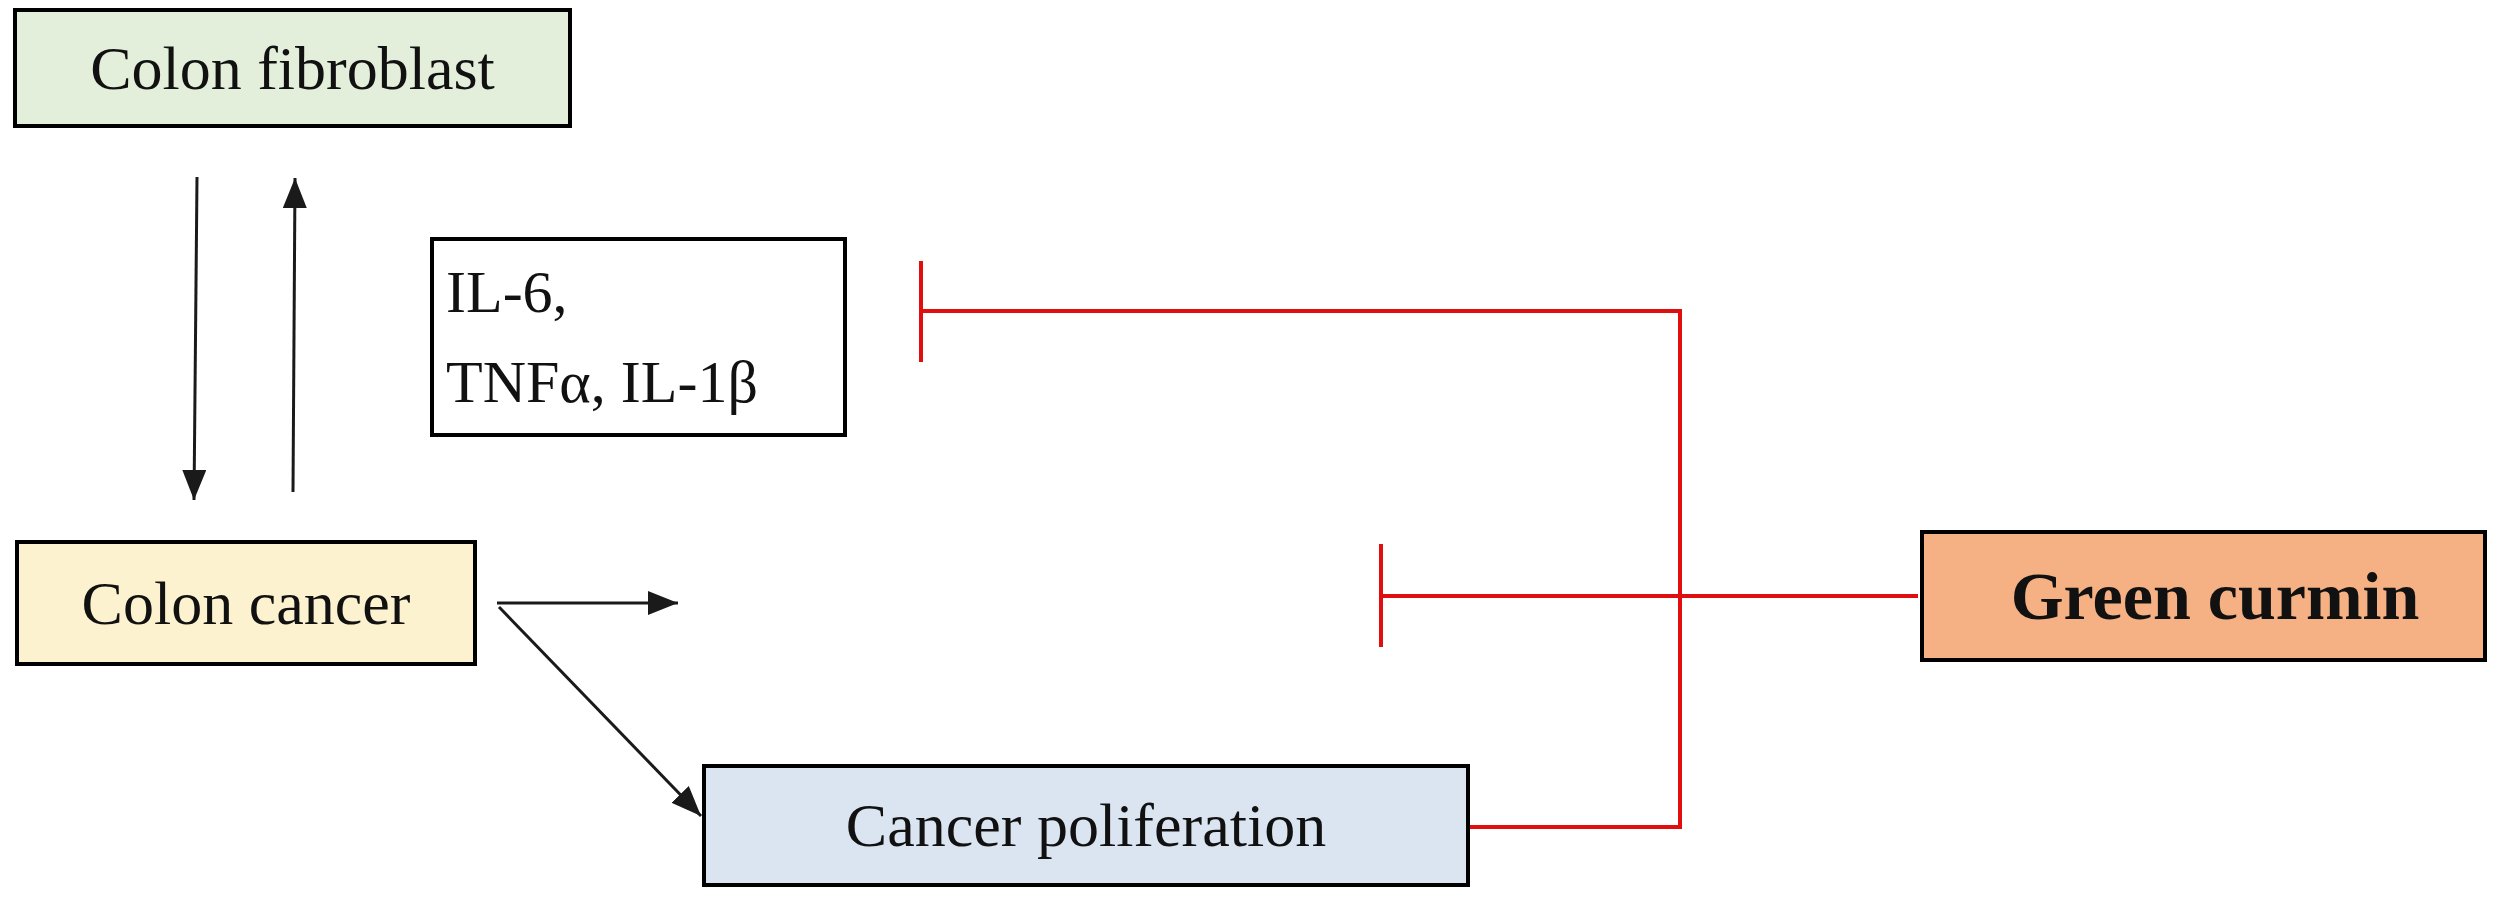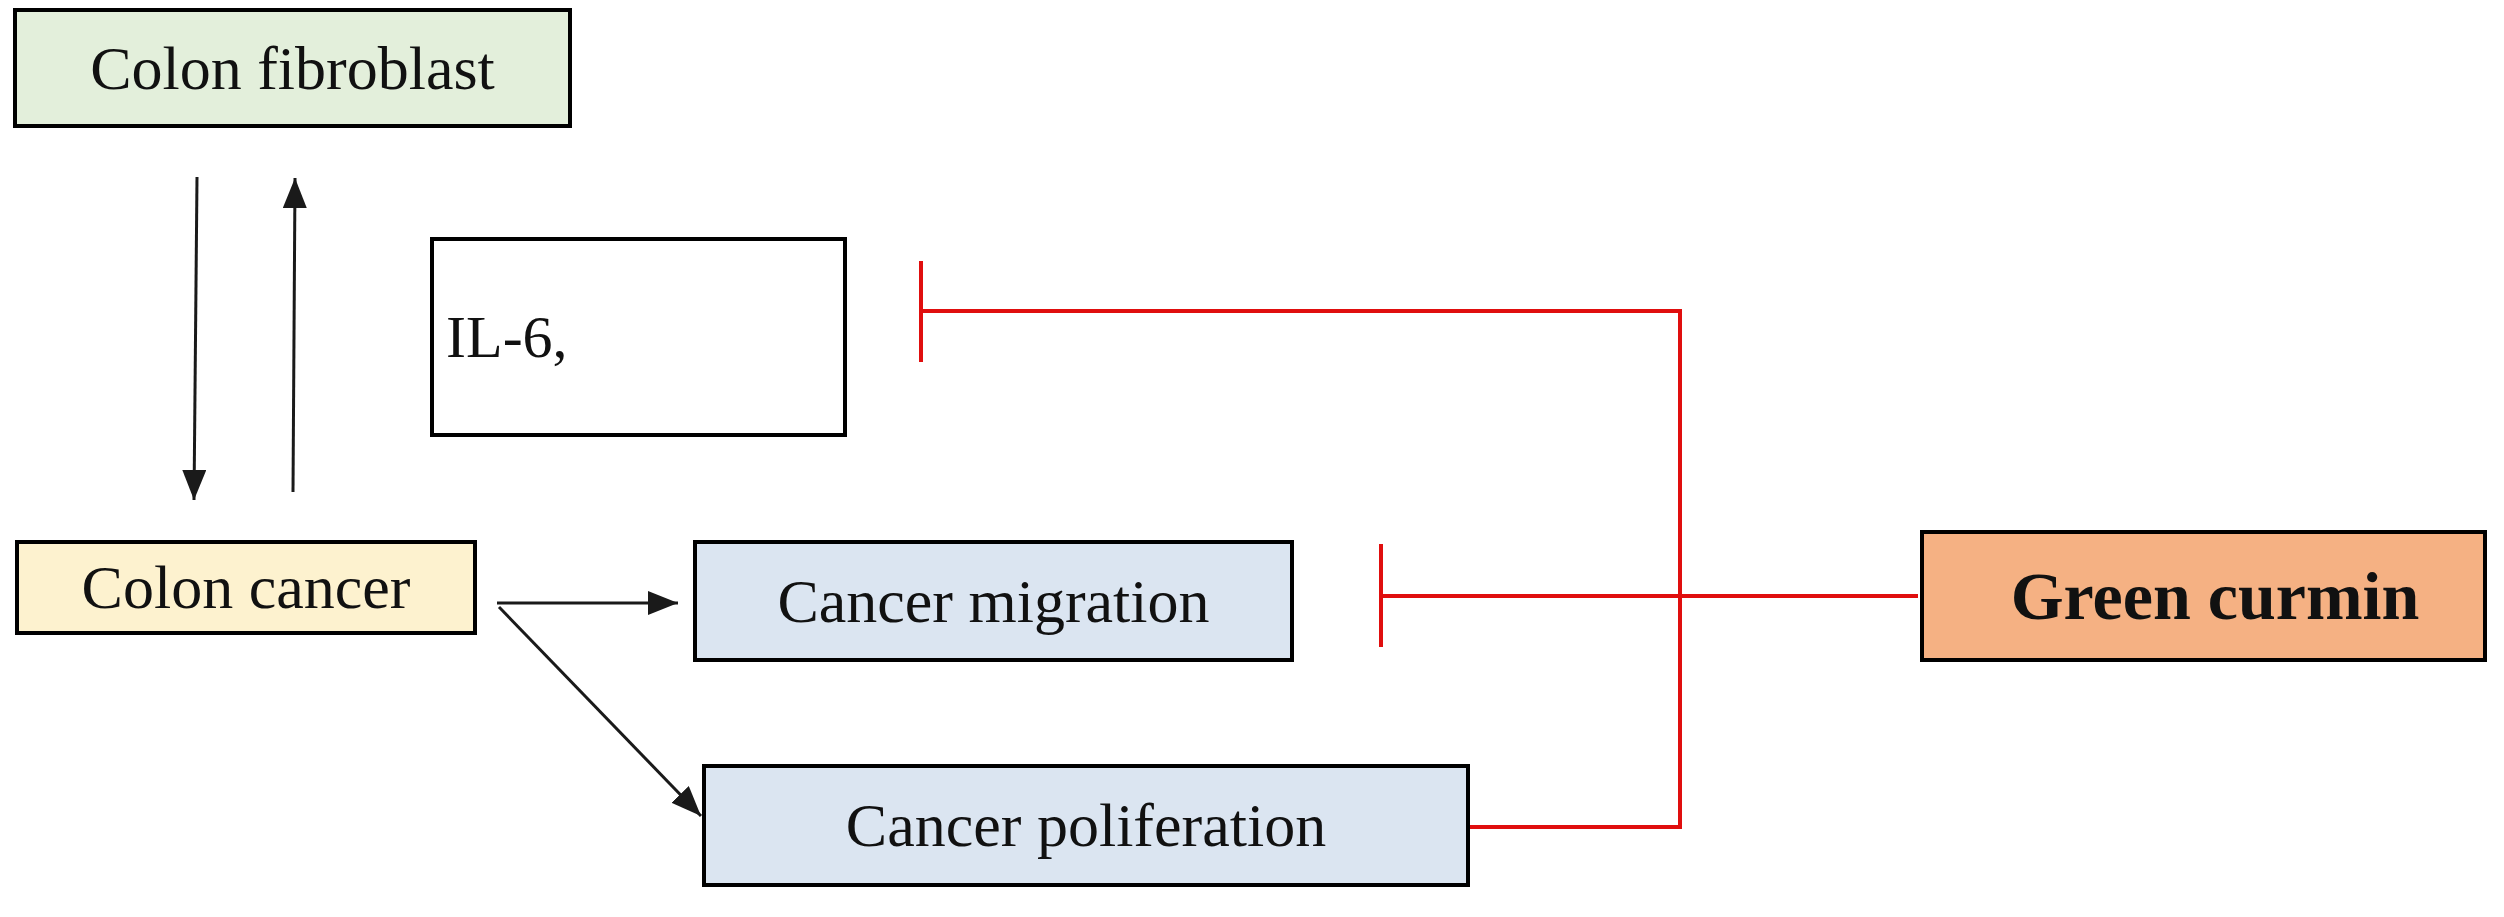--- a/index.html
+++ b/index.html
@@ -19,21 +19,21 @@
     font-size:62px;
     white-space:nowrap;
     z-index:2;
   }
   #node-colon-fibroblast{left:13px;top:8px;width:559px;height:120px;}
   #node-cytokines{
     left:430px;top:237px;width:417px;height:200px;
     flex-direction:column;align-items:flex-start;justify-content:center;
     padding-left:28px;font-size:60px;line-height:1.5;
   }
-  #node-colon-cancer{left:15px;top:540px;width:462px;height:95px;}
+  #node-colon-cancer{left:15px;top:540px;width:462px;height:126px;}
   #node-cancer-migration{left:693px;top:540px;width:601px;height:122px;}
   #node-cancer-poliferation{left:702px;top:764px;width:768px;height:123px;}
   #node-green-curmin{left:1920px;top:530px;width:567px;height:132px;font-weight:bold;font-size:68px;padding-left:23px;}
   .overlay{position:absolute;left:0;top:0;z-index:1;}
   .act-line{stroke:var(--activation-arrow,#1a1a1a);stroke-width:3;fill:none;}
   .inh-line{stroke:var(--inhibition-line,#e00e0e);stroke-width:4;fill:none;}
   .ah{fill:var(--activation-arrow,#1a1a1a);}
 </style>
 </head>
 <body>
@@ -76,29 +76,27 @@
       <line class="inh-line" x1="1391" y1="827" x2="1682" y2="827"></line>
     </g>
   </svg>
 
   <div class="node" id="node-colon-fibroblast" style="background-color: rgb(227, 239, 219);">
     <span>Colon fibroblast</span>
   </div>
 
   <div class="node" id="node-cytokines" style="background-color: rgb(255, 255, 255); padding-left: 12px;">
     <span>IL-6,</span>
+    <span>TNFα, IL-1β</span>
   </div>
 
   <div class="node" id="node-colon-cancer" style="background-color: rgb(253, 242, 207);">
     <span>Colon cancer</span>
   </div>
 
-  <div class="node" id="node-cancer-migration" style="background-color: rgb(219, 229, 241);">
-    <span>Cancer migration</span>
-  </div>
 
   <div class="node" id="node-cancer-poliferation" style="background-color: rgb(219, 229, 241);">
     <span>Cancer poliferation</span>
   </div>
 
   <div class="node" id="node-green-curmin" style="background-color: rgb(245, 177, 131);">
     <span>Green curmin</span>
   </div>
 
 </div>

